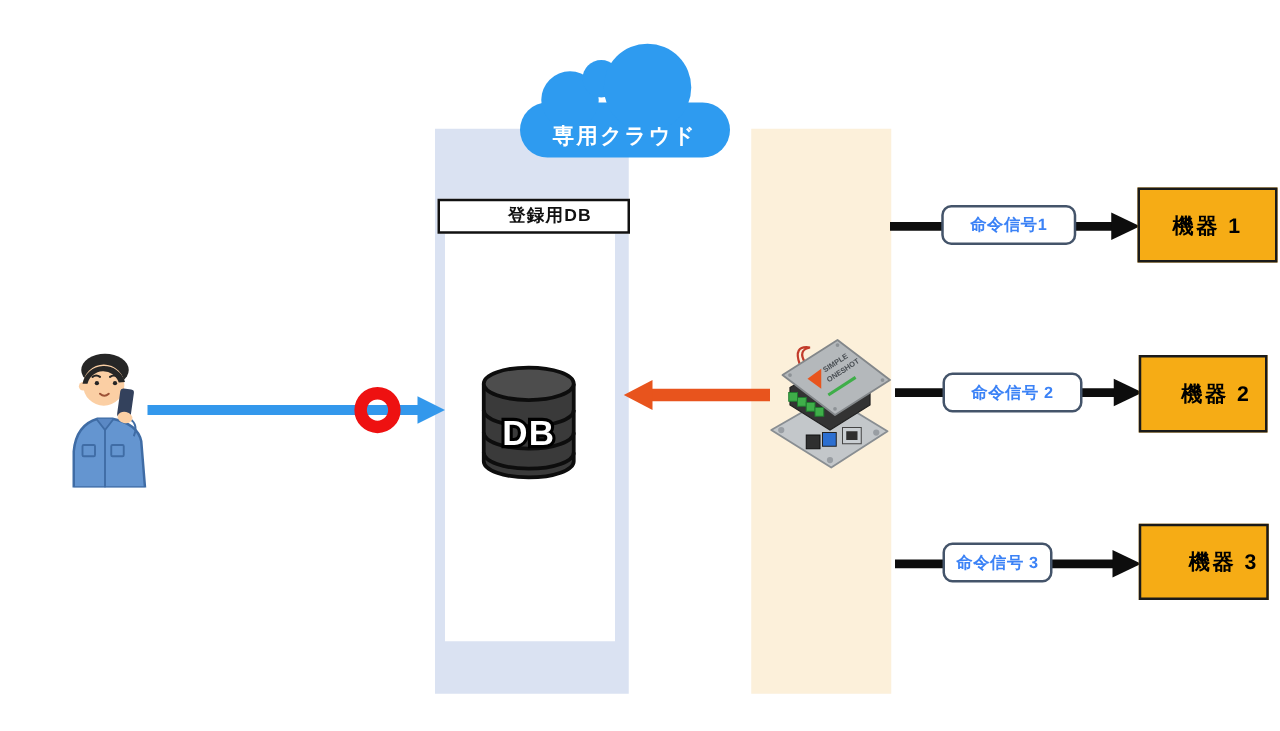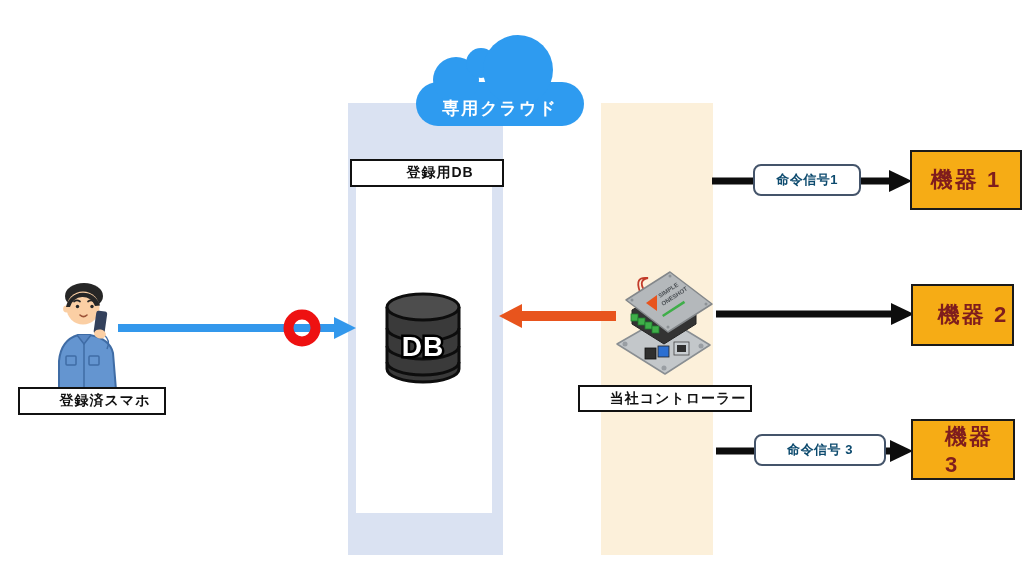--- a/index.html
+++ b/index.html
@@ -16,34 +16,34 @@
   .abs{position:absolute;}
 
   .box{
     position:absolute;background:#fff;border:2px solid #111;box-sizing:border-box;
     display:flex;align-items:center;justify-content:center;
     font-weight:bold;font-size:14px;letter-spacing:1px;color:#111;padding-left:26px;
   }
   .pill{
     position:absolute;background:#fff;border:2px solid #44546A;border-radius:8px;box-sizing:border-box;
     display:flex;align-items:center;justify-content:center;
-    font-weight:bold;font-size:13px;letter-spacing:0.5px;color:#0c4a6e;
+    font-weight:bold;font-size:13px;letter-spacing:0.5px;color:#3b82f6;
   }
   .device{
     position:absolute;background:#F6AC15;border:2px solid #1a1a1a;box-sizing:border-box;
     display:flex;align-items:center;justify-content:center;
-    font-weight:bold;font-size:22px;letter-spacing:2px;color:#7f1d1d;
+    font-weight:bold;font-size:17px;letter-spacing:2px;color:#000000;
   }
   .box-db-title{left:350px;top:159px;width:154px;height:28px;}
   .box-smartphone{left:18px;top:387px;width:148px;height:28px;}
   .box-controller{left:578px;top:385px;width:174px;height:27px;}
   .pill-id{left:160px;top:312px;width:110px;height:35px;}
   .pill-s1{left:753px;top:164px;width:108px;height:32px;}
   .pill-s2{left:754px;top:298px;width:112px;height:32px;}
-  .pill-s3{left:754px;top:434px;width:132px;height:32px;}
+  .pill-s3{left:754px;top:434px;width:88px;height:32px;}
   .device-1{left:910px;top:150px;width:112px;height:60px;}
   .device-2{left:911px;top:284px;width:103px;height:62px;padding-left:21px;}
   .device-3{left:911px;top:419px;width:104px;height:61px;padding-left:32px;}
 
   .cloud-svg{left:412px;top:30px;width:178px;height:100px;}
   .db-svg{left:384px;top:292px;width:78px;height:94px;}
   .person-svg{left:54px;top:277px;width:70px;height:113px;}
   .ctrl-svg{left:612px;top:262px;width:102px;height:122px;}
 </style>
 </head>
@@ -121,23 +121,20 @@
     <path d="M 5 113 L 5 84 Q 7 63 24 58 L 36 58 Q 56 62 59 76 L 62 113 Z" fill="#6495D0" stroke="#3F6CA5" stroke-width="2" stroke-linejoin="round"></path>
     <path d="M 23 58 L 30 67 L 37 58" fill="#5A88C4" stroke="#3F6CA5" stroke-width="1.5"></path>
     <line x1="30" y1="67" x2="30" y2="113" stroke="#3F6CA5" stroke-width="1.5"></line>
     <rect x="12" y="79" width="10" height="9" rx="1" fill="none" stroke="#3F6CA5" stroke-width="1.5"></rect>
     <rect x="35" y="79" width="10" height="9" rx="1" fill="none" stroke="#3F6CA5" stroke-width="1.5"></rect>
     <path d="M 53 72 Q 57 63 50 58" stroke="#3F6CA5" stroke-width="1.5" fill="none"></path>
     <rect x="41" y="34" width="11" height="23" rx="2.5" fill="#33415C" transform="rotate(8 46 45)"></rect>
     <ellipse cx="46" cy="57" rx="6" ry="4.5" fill="#FBCFA4" transform="rotate(12 46 57)"></ellipse>
   </svg>
 
-  <div class="box box-smartphone">
-    <span>登録済スマホ</span>
-  </div>
 
 
   <svg class="abs ctrl-svg" viewBox="0 0 102 122">
     <polygon points="5,82 52,55 98,83 53,112" fill="#C3C7CA" stroke="#898E92" stroke-width="1.5" stroke-linejoin="round"></polygon>
     <circle cx="13" cy="82" r="2.5" fill="#999EA3"></circle>
     <circle cx="89" cy="84" r="2.5" fill="#999EA3"></circle>
     <circle cx="52" cy="106" r="2.5" fill="#999EA3"></circle>
     <polygon points="20,48 52,30 84,50 84,62 52,82 20,62" fill="#333333" stroke="#222" stroke-width="1"></polygon>
     <rect x="19" y="52" width="7" height="7" fill="#3FAE49" stroke="#1F7A2E" stroke-width="0.8"></rect>
     <rect x="26" y="56" width="7" height="7" fill="#3FAE49" stroke="#1F7A2E" stroke-width="0.8"></rect>
@@ -152,26 +149,26 @@
     <circle cx="20" cy="38" r="1.5" fill="#8D9296"></circle>
     <circle cx="58" cy="14" r="1.5" fill="#8D9296"></circle>
     <circle cx="94" cy="42" r="1.5" fill="#8D9296"></circle>
     <circle cx="56" cy="65" r="1.5" fill="#8D9296"></circle>
     <polygon points="34,41 45,33 45,49" fill="#E8541D"></polygon>
     <text x="48" y="36" font-size="6" font-weight="bold" fill="#4A4F54" transform="rotate(-33 48 36)">SIMPLE</text>
     <text x="51" y="44" font-size="6" font-weight="bold" fill="#4A4F54" transform="rotate(-33 51 44)">ONESHOT</text>
     <rect x="50" y="53" width="26" height="2.5" transform="rotate(-33 50 53)" fill="#3FAE49"></rect>
   </svg>
 
-  <div class="box box-controller">
-    <span>当社コントローラー</span>
-  </div>
 
   <div class="pill pill-s1">
     <span>命令信号1</span>
+  </div>
+  <div class="pill pill-s2">
+    <span>命令信号 2</span>
   </div>
   <div class="pill pill-s3">
     <span>命令信号 3</span>
   </div>
 
   <div class="device device-1">
     <span>機器 1</span>
   </div>
   <div class="device device-2">
     <span>機器 2</span>

